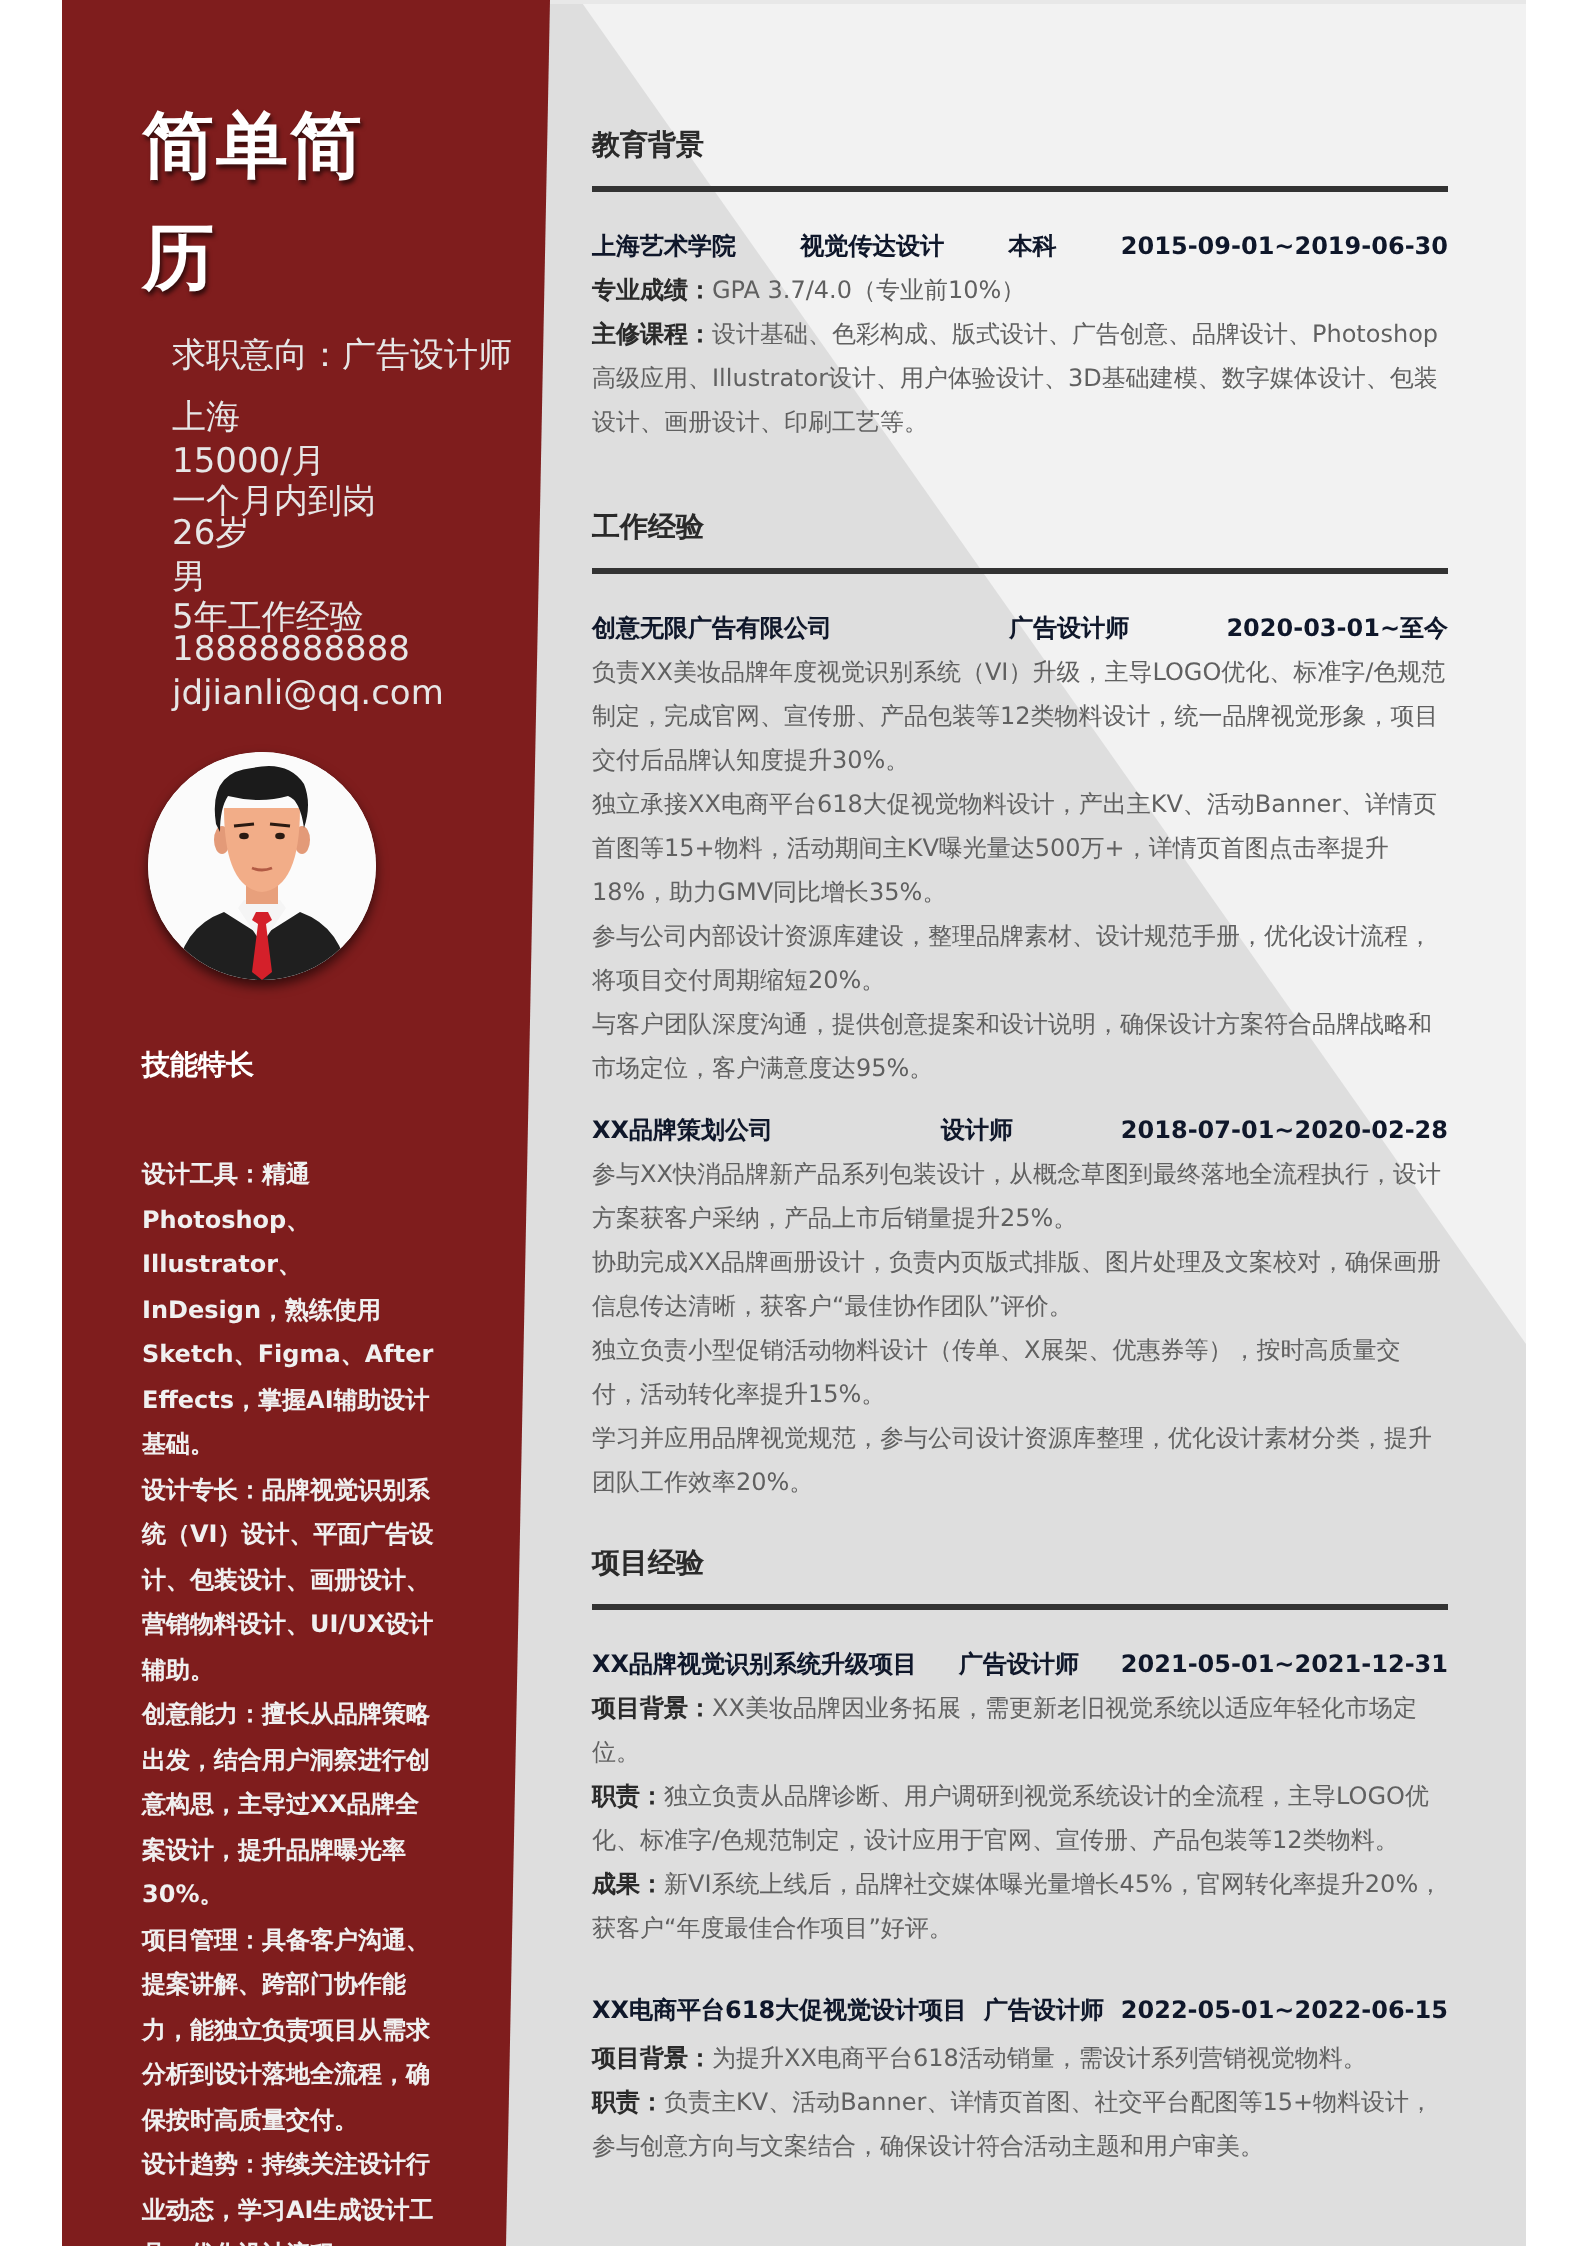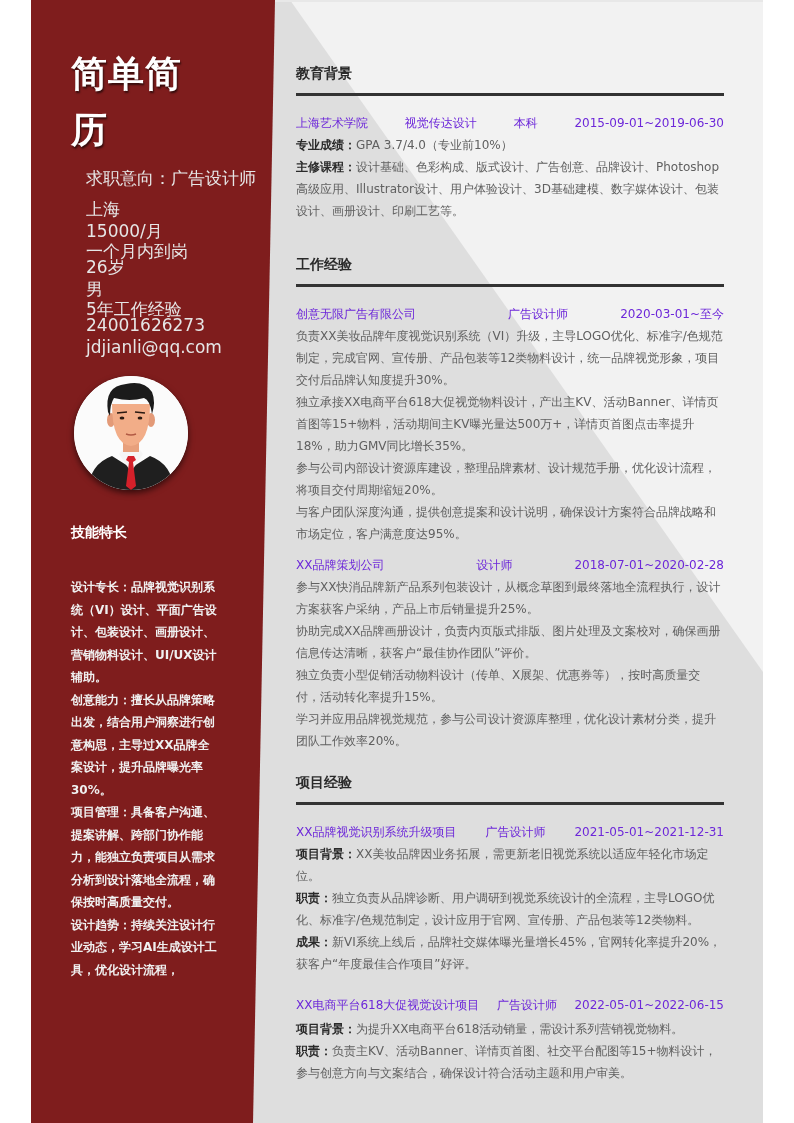--- a/index.html
+++ b/index.html
@@ -53,21 +53,21 @@
   .main { position: absolute; left: 265px; top: 0; width: 428px; }
 
   .section { position: relative; }
   .section-title {
     font-size: 14px; font-weight: bold; color: #2a2a2a; height: 20px; line-height: 20px;
   }
   .section-rule { height: 3px; background: #333333; margin-top: 10px; }
 
   .entry-head {
     display: flex; justify-content: space-between; align-items: center;
-    font-size: 12px; font-weight: normal; color: #6d28d9; height: 20px; line-height: 20px;
+    font-size: 12px; font-weight: bold; color: #0f172a; height: 20px; line-height: 20px;
     white-space: nowrap;
   }
   .entry-body { font-size: 12px; color: #606060; line-height: 22px; }
   .entry-body .lbl { color: #2a2a2a; font-weight: bold; }
 </style>
 </head>
 <body>
 
 <div class="page">
   <div class="bg-light-tri"></div>
@@ -80,21 +80,21 @@
     </div>
 
     <div class="info-list">
       <div class="row" style="margin-bottom:11px">求职意向：广告设计师</div>
       <div class="row" style="margin-bottom:2px">上海</div>
       <div class="row" style="margin-bottom:2px">15000/月</div>
       <div class="row" style="height:14px;line-height:16px">一个月内到岗</div>
       <div class="row" style="margin-bottom:2px">26岁</div>
       <div class="row" style="margin-bottom:2px">男</div>
       <div class="row" style="height:14px;line-height:16px">5年工作经验</div>
-      <div class="row" style="margin-bottom:2px">24001626273</div>
+      <div class="row" style="margin-bottom:2px">18888888888</div>
       <div class="row">jdjianli@qq.com</div>
     </div>
 
     <div class="avatar">
       <svg width="114" height="114" viewBox="0 0 114 114">
         <circle cx="57" cy="57" r="57" fill="#fbfbfb"></circle>
 
         <path d="M14 114 Q16 88 38 80 L57 92 L76 80 Q98 88 100 114 Z" fill="#1f1f1f"></path>
 
         <path d="M45 78 L57 96 L69 78 L66 74 L48 74 Z" fill="#f5f5f5"></path>
@@ -115,20 +115,21 @@
         <path d="M43 37 L53 36" stroke="#2a1a12" stroke-width="1.6"></path>
         <path d="M61 36 L71 37" stroke="#2a1a12" stroke-width="1.6"></path>
 
         <path d="M52 58 Q57 60 62 58" stroke="#b25a44" stroke-width="1.4" fill="none"></path>
       </svg>
     </div>
 
     <div class="skills-title">技能特长</div>
 
     <div class="skills-body">
+      <div class="item"><span class="k">设计工具：</span><span>精通Photoshop、Illustrator、InDesign，熟练使用Sketch、Figma、After Effects，掌握AI辅助设计基础。</span></div>
       <div class="item"><span class="k">设计专长：</span><span>品牌视觉识别系统（VI）设计、平面广告设计、包装设计、画册设计、营销物料设计、UI/UX设计辅助。</span></div>
       <div class="item"><span class="k">创意能力：</span><span>擅长从品牌策略出发，结合用户洞察进行创意构思，主导过XX品牌全案设计，提升品牌曝光率30%。</span></div>
       <div class="item"><span class="k">项目管理：</span><span>具备客户沟通、提案讲解、跨部门协作能力，能独立负责项目从需求分析到设计落地全流程，确保按时高质量交付。</span></div>
       <div class="item"><span class="k">设计趋势：</span><span>持续关注设计行业动态，学习AI生成设计工具，优化设计流程，</span></div>
     </div>
   </div>
 
   <div class="main">
 
     <div class="section" style="position:absolute; top:63px; width:428px;">

